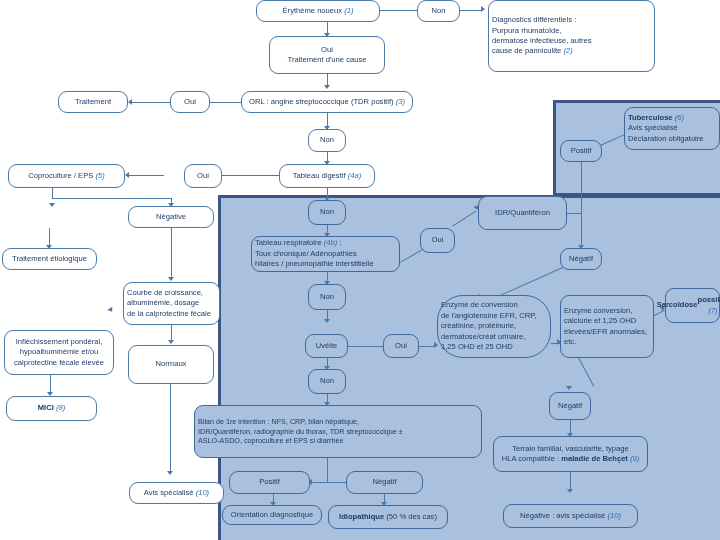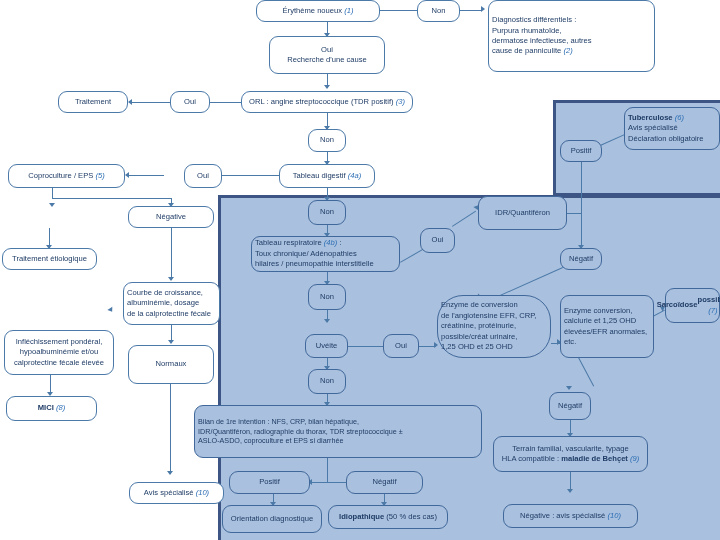--- a/index.html
+++ b/index.html
@@ -183,21 +183,21 @@
   <div class="node left" style="left:488px;top:0px;width:167px;height:72px;flex-direction:column;align-items:flex-start;justify-content:center;">
     <div>Diagnostics différentiels :</div>
     <div>Purpura rhumatoïde,</div>
     <div>dermatose infectieuse, autres</div>
     <div><span>cause de panniculite</span>
       <span class="ref">(2)</span></div>
   </div>
 
   <div class="node" style="left:269px;top:36px;width:116px;height:38px;flex-direction:column;">
     <div>Oui</div>
-    <div>Recherche d'une cause</div>
+    <div>Traitement d'une cause</div>
   </div>
 
   <div class="node" style="left:241px;top:91px;width:172px;height:22px;">
     <span><span>ORL : angine streptococcique (TDR positif)</span>
     <span class="ref">(3)</span></span>
   </div>
 
   <div class="node" style="left:170px;top:91px;width:40px;height:22px;">
     <span>Oui</span>
   </div>
@@ -303,21 +303,21 @@
   </div>
 
   <div class="node on-blue" style="left:383px;top:334px;width:36px;height:24px;">
     <span>Oui</span>
   </div>
 
   <div class="node on-blue left" style="left:437px;top:295px;width:114px;height:63px;flex-direction:column;align-items:flex-start;justify-content:center;border-radius:26px;">
     <div>Enzyme de conversion</div>
     <div>de l'angiotensine EFR, CRP,</div>
     <div>créatinine, protéinurie,</div>
-    <div>possible/créat urinaire,</div>
+    <div>dermatose/créat urinaire,</div>
     <div>1,25 OHD et 25 OHD</div>
   </div>
 
   <div class="node on-blue left" style="left:560px;top:295px;width:94px;height:63px;flex-direction:column;align-items:flex-start;justify-content:center;">
     <div>Enzyme conversion,</div>
     <div>calciurie et 1,25 OHD</div>
     <div>élevées/EFR anormales,</div>
     <div>etc.</div>
   </div>
 
@@ -353,21 +353,21 @@
   </div>
 
   <div class="node on-blue" style="left:229px;top:471px;width:81px;height:23px;">
     <span>Positif</span>
   </div>
 
   <div class="node on-blue" style="left:346px;top:471px;width:77px;height:23px;">
     <span>Négatif</span>
   </div>
 
-  <div class="node on-blue" style="left:222px;top:505px;width:100px;height:28px;">
+  <div class="node on-blue" style="left:222px;top:505px;width:100px;height:20px;">
     <span>Orientation diagnostique</span>
   </div>
 
   <div class="node on-blue" style="left:328px;top:505px;width:120px;height:24px;">
     <span><span class="bold">Idiopathique</span><span> (50 % des cas)</span></span>
   </div>
 
 </div>
 
 </body></html>

